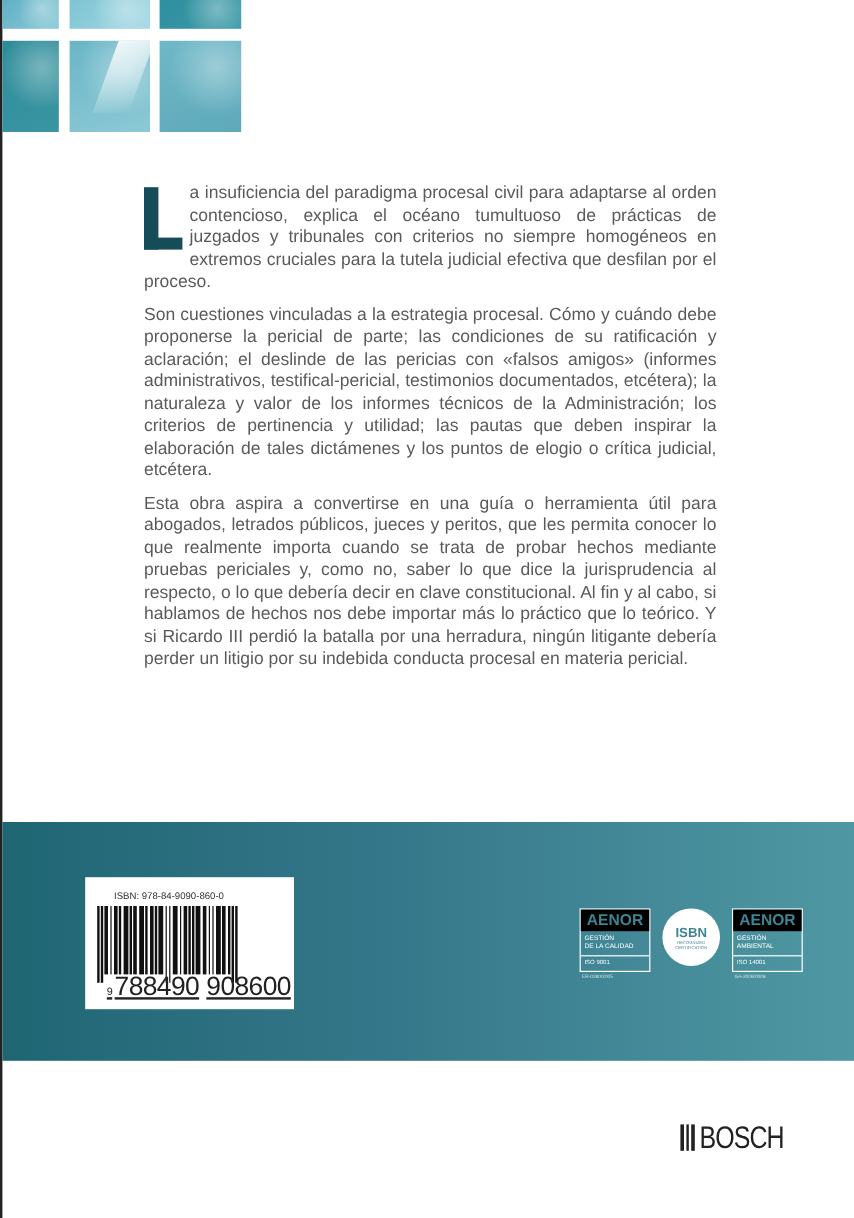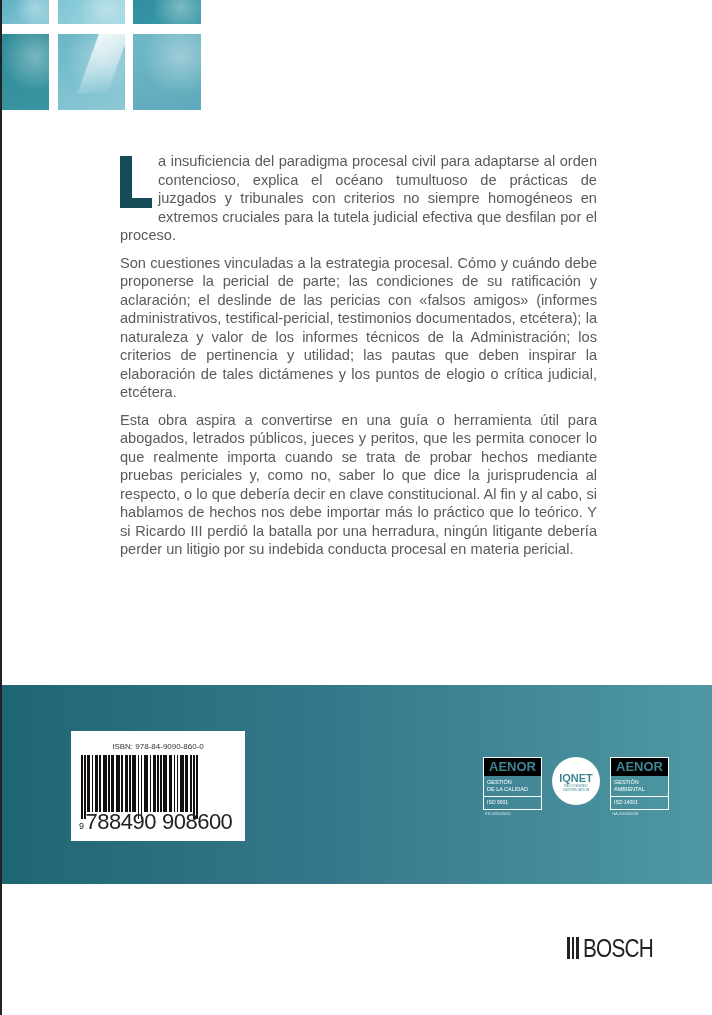--- a/index.html
+++ b/index.html
@@ -40,25 +40,25 @@
   .dropcap .foot { position: absolute; left: 0; top: 42px; width: 32px; height: 10px; background: #164b58; }
 
   .band {
     position: absolute; left: 2px; top: 685px; width: 710px; height: 199px;
     background: linear-gradient(90deg, #1f6673 0%, #35778a 45%, #4f98a3 100%);
   }
   .barcode-box {
     position: absolute; left: 71px; top: 731px; width: 174px; height: 110px;
     background: #fff;
   }
-  .isbn-label { position: absolute; top: 11px; left: 0; width: 100%; text-align: center; font-size: 8px; color: #333; }
+  .isbn-label { position: absolute; top: 11px; left: 0; width: 100%; text-align: left; font-size: 8px; color: #333; padding-left: 24px; }
   .bars { position: absolute; left: 10px; top: 24px; width: 150px; height: 64px; display: flex; align-items: flex-start; }
   .bars span { display: block; background: #111; height: 57px; margin-right: 1.6px; }
   .bars span.g { height: 64px; }
-  .ean { position: absolute; top: 78px; left: 8px; font-size: 22px; color: #222; letter-spacing: -0.5px; }
+  .ean { position: absolute; top: 78px; left: 18px; font-size: 22px; color: #222; letter-spacing: -0.5px; text-decoration: underline; }
   .ean .first { font-size: 9px; margin-right: 2px; }
   .ean .gap { display: inline-block; width: 6px; }
 
   .cert { position: absolute; top: 757px; width: 57px; height: 51px; border: 1px solid #fff; color: #fff; }
   .cert .brand { height: 18px; background: #000000; color: #3d8592; font-weight: bold; font-size: 13px; text-align: center; line-height: 18px; }
   .cert .desc { font-size: 5.5px; line-height: 7px; padding: 3px 3px; height: 14px; border-bottom: 1px solid #fff; }
   .cert .iso { font-size: 5px; padding: 2px 3px; }
   .cert-code { position: absolute; top: 811px; font-size: 4px; color: #cfe6ea; }
   .iqnet {
     position: absolute; left: 552px; top: 757px; width: 48px; height: 48px; border-radius: 50%;
@@ -142,21 +142,21 @@
   <div class="brand">AENOR</div>
   <div class="desc">
       <div>GESTIÓN</div>
       <div>DE LA CALIDAD</div>
     </div>
   <div class="iso">ISO 9001</div>
 </div>
 <div class="cert-code" style="left:485px">ER-0280/2005</div>
 
 <div class="iqnet">
-  <div class="name">IQNET</div>
+  <div class="name">ISBN</div>
   <div class="sub">RECOGNIZED</div>
   <div class="sub">CERTIFICATION</div>
 </div>
 
 <div class="cert" style="left:610px">
   <div class="brand">AENOR</div>
   <div class="desc">
       <div>GESTIÓN</div>
       <div>AMBIENTAL</div>
     </div>

